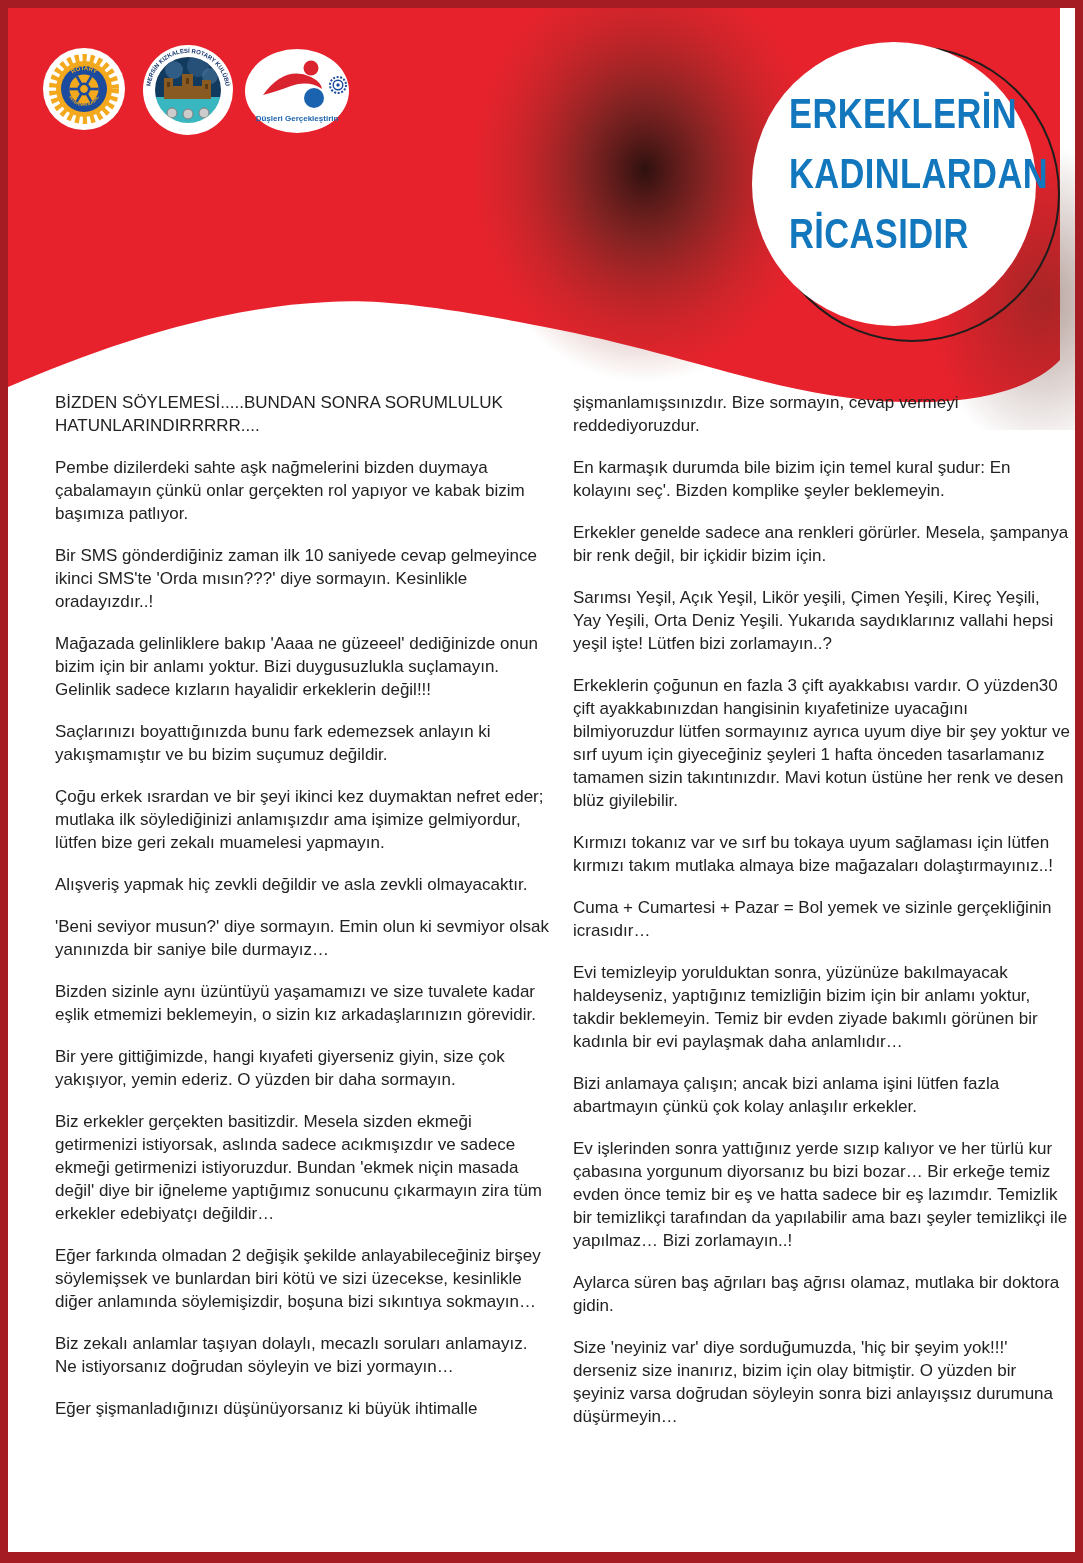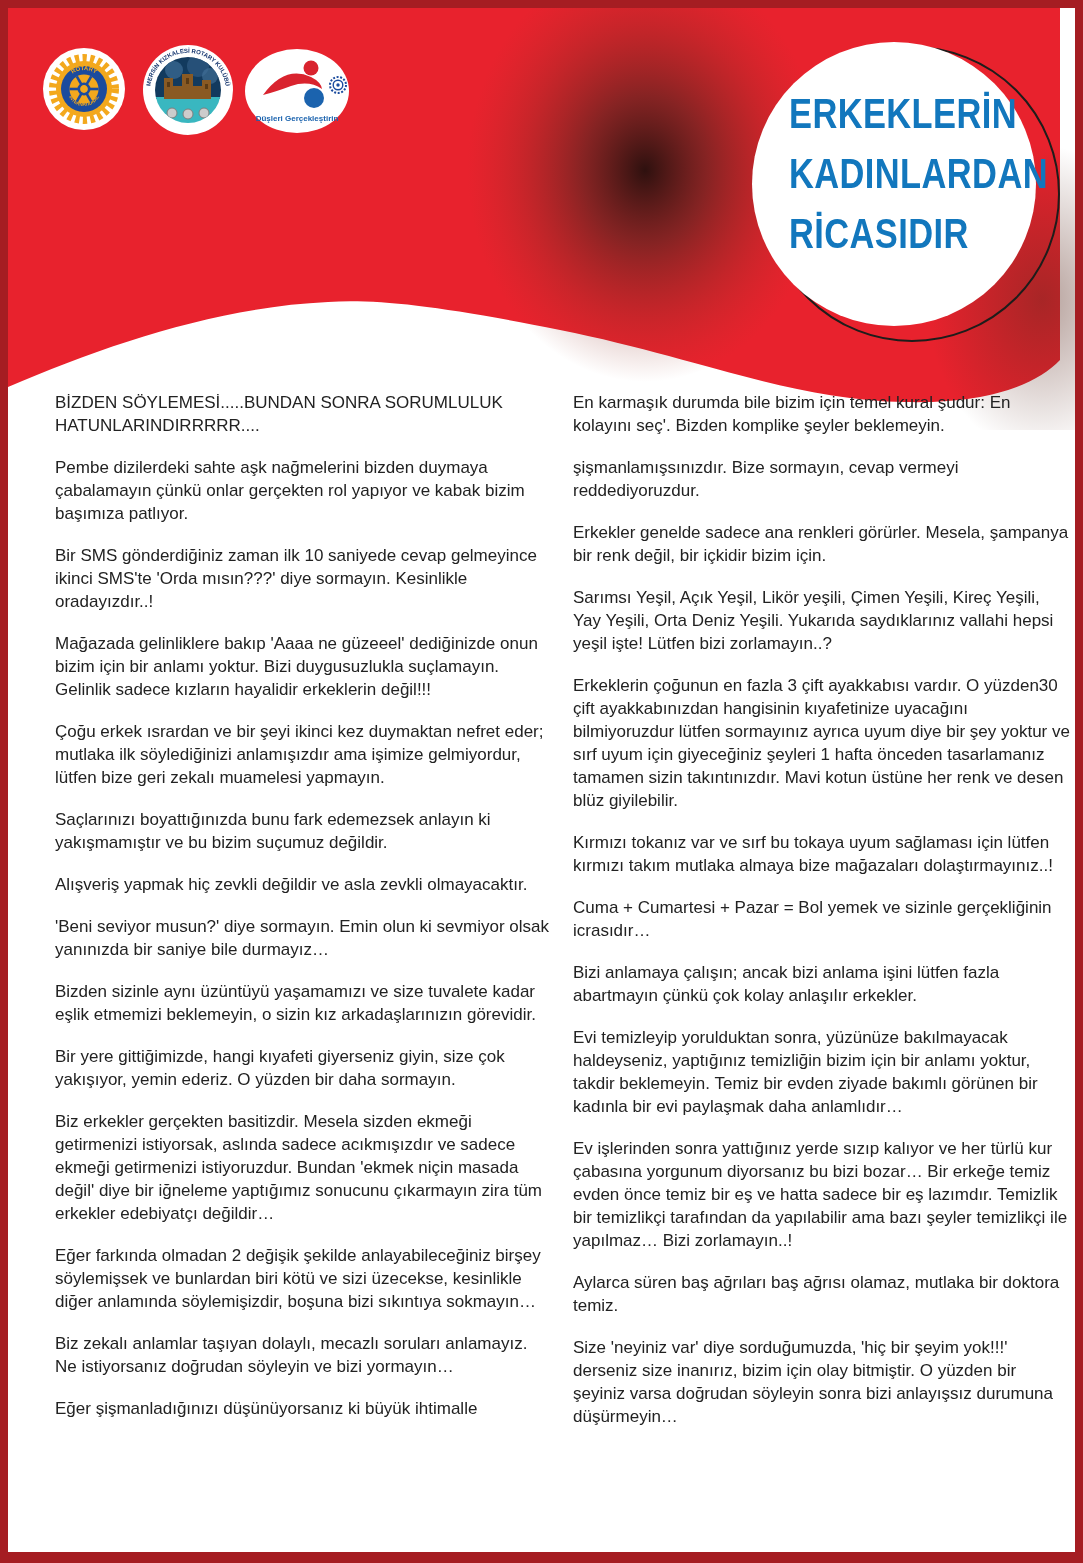--- a/index.html
+++ b/index.html
@@ -136,40 +136,40 @@
     <div>ERKEKLERİN</div>
     <div>KADINLARDAN</div>
     <div>RİCASIDIR</div>
   </div>
 
   <div class="col col-left">
       <p class="para">BİZDEN SÖYLEMESİ.....BUNDAN SONRA SORUMLULUK HATUNLARINDIRRRRR....</p>
       <p class="para">Pembe dizilerdeki sahte aşk nağmelerini bizden duymaya çabalamayın çünkü onlar gerçekten rol yapıyor ve kabak bizim başımıza patlıyor.</p>
       <p class="para">Bir SMS gönderdiğiniz zaman ilk 10 saniyede cevap gelmeyince ikinci SMS'te 'Orda mısın???' diye sormayın. Kesinlikle oradayızdır..!</p>
       <p class="para">Mağazada gelinliklere bakıp 'Aaaa ne güzeeel' dediğinizde onun bizim için bir anlamı yoktur. Bizi duygusuzlukla suçlamayın. Gelinlik sadece kızların hayalidir erkeklerin değil!!!</p>
+      <p class="para">Saçlarınızı boyattığınızda bunu fark edemezsek anlayın ki yakışmamıştır ve bu bizim suçumuz değildir.</p>
       <p class="para">Çoğu erkek ısrardan ve bir şeyi ikinci kez duymaktan nefret eder; mutlaka ilk söylediğinizi anlamışızdır ama işimize gelmiyordur, lütfen bize geri zekalı muamelesi yapmayın.</p>
-      <p class="para">Saçlarınızı boyattığınızda bunu fark edemezsek anlayın ki yakışmamıştır ve bu bizim suçumuz değildir.</p>
       <p class="para">Alışveriş yapmak hiç zevkli değildir ve asla zevkli olmayacaktır.</p>
       <p class="para">'Beni seviyor musun?' diye sormayın. Emin olun ki sevmiyor olsak yanınızda bir saniye bile durmayız…</p>
       <p class="para">Bizden sizinle aynı üzüntüyü yaşamamızı ve size tuvalete kadar eşlik etmemizi beklemeyin, o sizin kız arkadaşlarınızın görevidir.</p>
       <p class="para">Bir yere gittiğimizde, hangi kıyafeti giyerseniz giyin, size çok yakışıyor, yemin ederiz. O yüzden bir daha sormayın.</p>
       <p class="para">Biz erkekler gerçekten basitizdir. Mesela sizden ekmeği getirmenizi istiyorsak, aslında sadece acıkmışızdır ve sadece ekmeği getirmenizi istiyoruzdur. Bundan 'ekmek niçin masada değil' diye bir iğneleme yaptığımız sonucunu çıkarmayın zira tüm erkekler edebiyatçı değildir…</p>
       <p class="para">Eğer farkında olmadan 2 değişik şekilde anlayabileceğiniz birşey söylemişsek ve bunlardan biri kötü ve sizi üzecekse, kesinlikle diğer anlamında söylemişizdir, boşuna bizi sıkıntıya sokmayın…</p>
       <p class="para">Biz zekalı anlamlar taşıyan dolaylı, mecazlı soruları anlamayız. Ne istiyorsanız doğrudan söyleyin ve bizi yormayın…</p>
       <p class="para">Eğer şişmanladığınızı düşünüyorsanız ki büyük ihtimalle</p>
     </div>
   <div class="col col-right">
+      <p class="para">şişmanlamışsınızdır. Bize sormayın, cevap vermeyi reddediyoruzdur.</p>
       <p class="para">En karmaşık durumda bile bizim için temel kural şudur: En kolayını seç'. Bizden komplike şeyler beklemeyin.</p>
-      <p class="para">şişmanlamışsınızdır. Bize sormayın, cevap vermeyi reddediyoruzdur.</p>
       <p class="para">Erkekler genelde sadece ana renkleri görürler. Mesela, şampanya bir renk değil, bir içkidir bizim için.</p>
       <p class="para">Sarımsı Yeşil, Açık Yeşil, Likör yeşili, Çimen Yeşili, Kireç Yeşili, Yay Yeşili, Orta Deniz Yeşili. Yukarıda saydıklarınız vallahi hepsi yeşil işte! Lütfen bizi zorlamayın..?</p>
       <p class="para">Erkeklerin çoğunun en fazla 3 çift ayakkabısı vardır. O yüzden30 çift ayakkabınızdan hangisinin kıyafetinize uyacağını bilmiyoruzdur lütfen sormayınız ayrıca uyum diye bir şey yoktur ve sırf uyum için giyeceğiniz şeyleri 1 hafta önceden tasarlamanız tamamen sizin takıntınızdır. Mavi kotun üstüne her renk ve desen blüz giyilebilir.</p>
       <p class="para">Kırmızı tokanız var ve sırf bu tokaya uyum sağlaması için lütfen kırmızı takım mutlaka almaya bize mağazaları dolaştırmayınız..!</p>
       <p class="para">Cuma + Cumartesi + Pazar = Bol yemek ve sizinle gerçekliğinin icrasıdır…</p>
+      <p class="para">Evi temizleyip yorulduktan sonra, yüzünüze bakılmayacak haldeyseniz, yaptığınız temizliğin bizim için bir anlamı yoktur, takdir beklemeyin. Temiz bir evden ziyade bakımlı görünen bir kadınla bir evi paylaşmak daha anlamlıdır…</p>
       <p class="para">Bizi anlamaya çalışın; ancak bizi anlama işini lütfen fazla abartmayın çünkü çok kolay anlaşılır erkekler.</p>
-      <p class="para">Evi temizleyip yorulduktan sonra, yüzünüze bakılmayacak haldeyseniz, yaptığınız temizliğin bizim için bir anlamı yoktur, takdir beklemeyin. Temiz bir evden ziyade bakımlı görünen bir kadınla bir evi paylaşmak daha anlamlıdır…</p>
       <p class="para">Ev işlerinden sonra yattığınız yerde sızıp kalıyor ve her türlü kur çabasına yorgunum diyorsanız bu bizi bozar… Bir erkeğe temiz evden önce temiz bir eş ve hatta sadece bir eş lazımdır. Temizlik bir temizlikçi tarafından da yapılabilir ama bazı şeyler temizlikçi ile yapılmaz…  Bizi zorlamayın..!</p>
-      <p class="para">Aylarca süren baş ağrıları baş ağrısı olamaz,  mutlaka bir doktora temiz.</p>
+      <p class="para">Aylarca süren baş ağrıları baş ağrısı olamaz,  mutlaka bir doktora gidin.</p>
       <p class="para">Size 'neyiniz var' diye sorduğumuzda, 'hiç bir şeyim yok!!!' derseniz size inanırız, bizim için olay bitmiştir. O yüzden bir şeyiniz varsa doğrudan söyleyin sonra bizi anlayışsız durumuna düşürmeyin…</p>
     </div>
 
   <div class="frame"></div>
 </div>
 
 </body></html>

